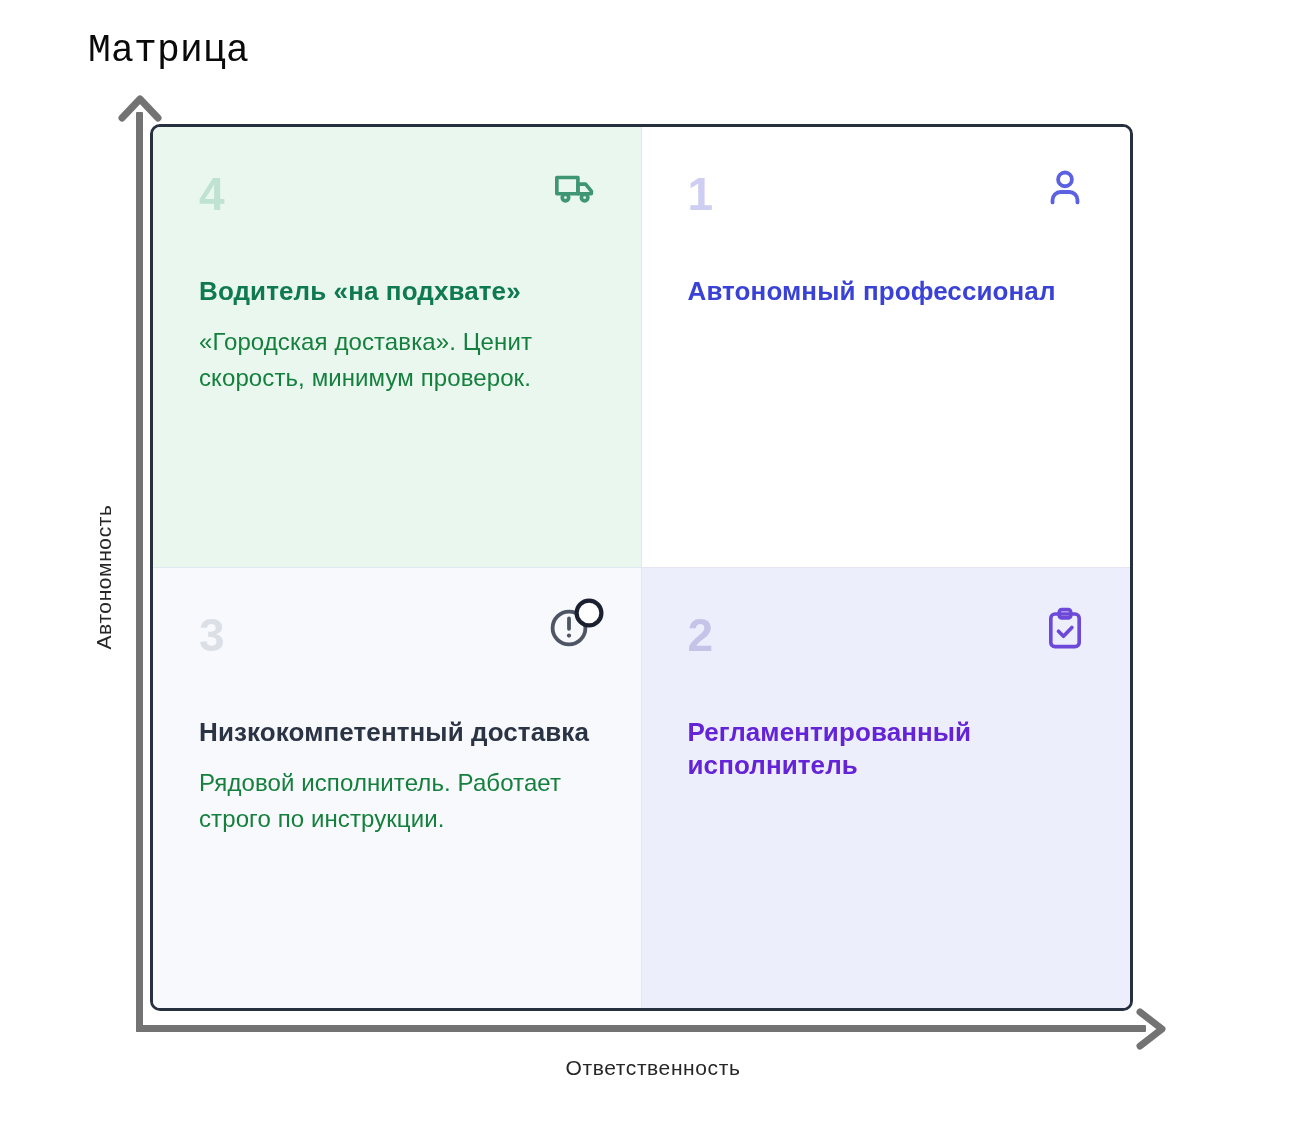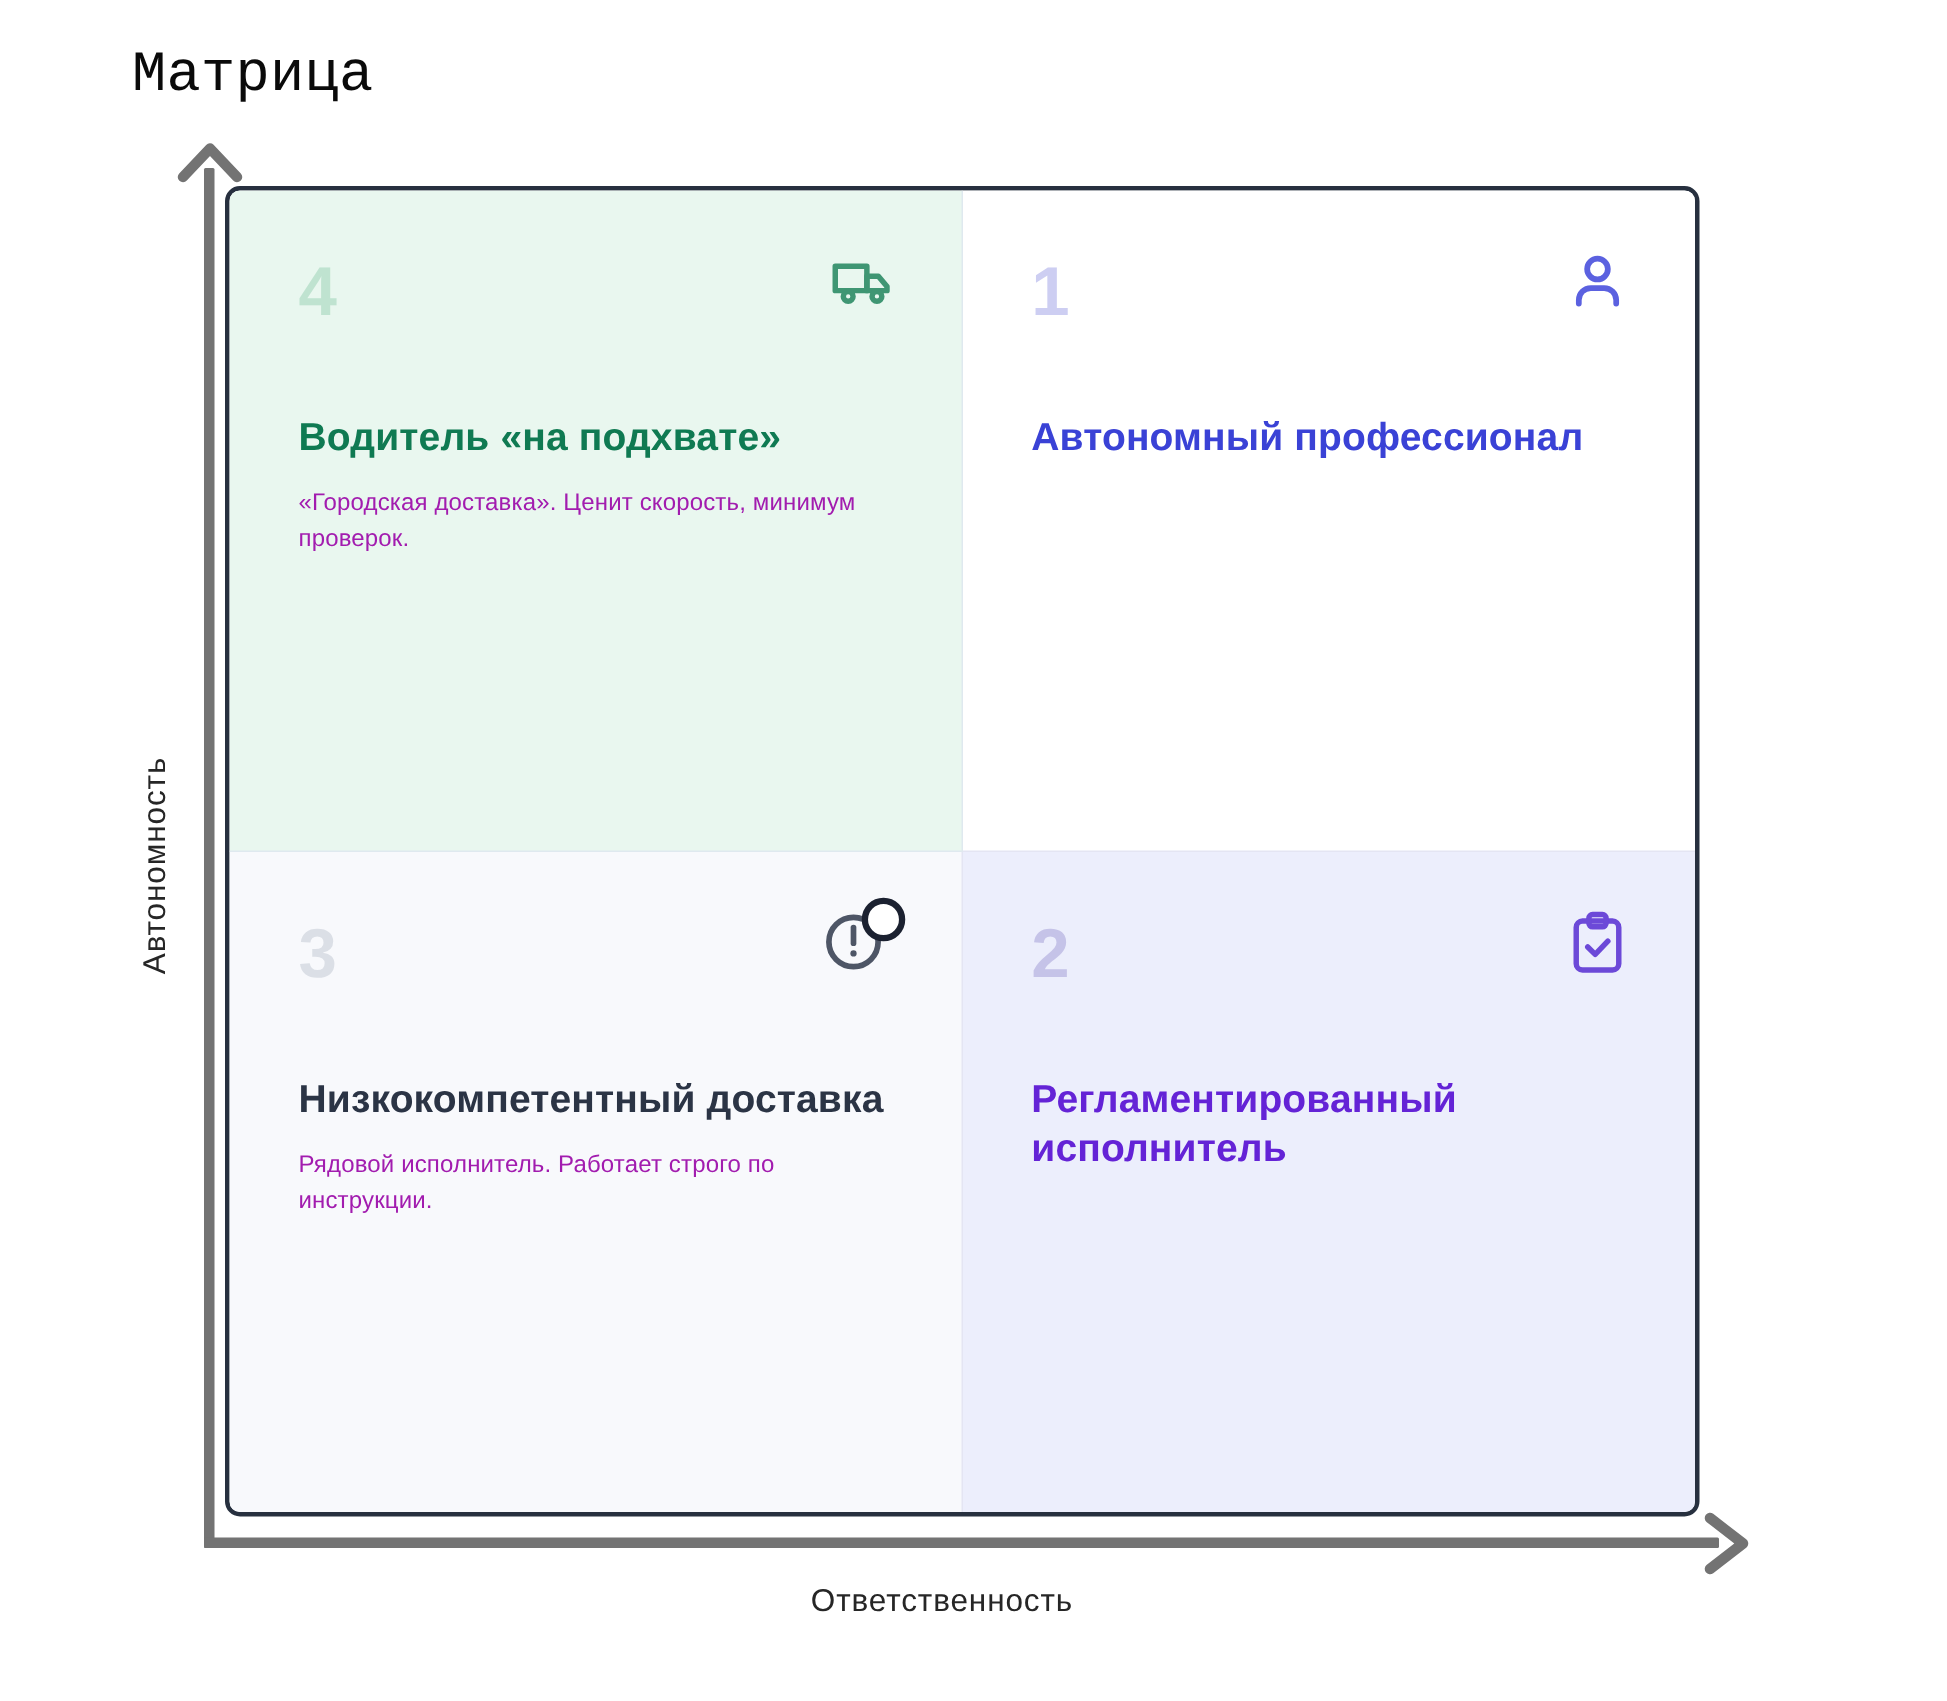--- a/index.html
+++ b/index.html
@@ -70,21 +70,21 @@
   }
   #axis-label-y {
     left: -26px;
     top: 565px;
     width: 260px;
     text-align: center;
     transform: rotate(-90deg);
     transform-origin: center center;
   }
   #axis-label-x {
-    left: 128px;
+    left: 153px;
     top: 1056px;
     width: 1000px;
     text-align: center;
   }
 
   
   #matrix {
     position: absolute;
     left: 150px;
     top: 124px;
@@ -117,24 +117,24 @@
     margin: 0 0 58px 0;
   }
   .q-title {
     font-size: 26px;
     font-weight: 700;
     line-height: 1.28;
     margin: 0 0 16px 0;
     letter-spacing: 0.1px;
   }
   .q-desc {
-    font-size: 16px;
+    font-size: 24px;
     font-weight: 400;
     line-height: 1.5;
-    color: #a21caf;
+    color: #15803d;
     letter-spacing: 0.1px;
     max-width: 400px;
   }
   .q-icon {
     position: absolute;
     top: 38px;
     right: 42px;
     width: 46px;
     height: 46px;
   }

